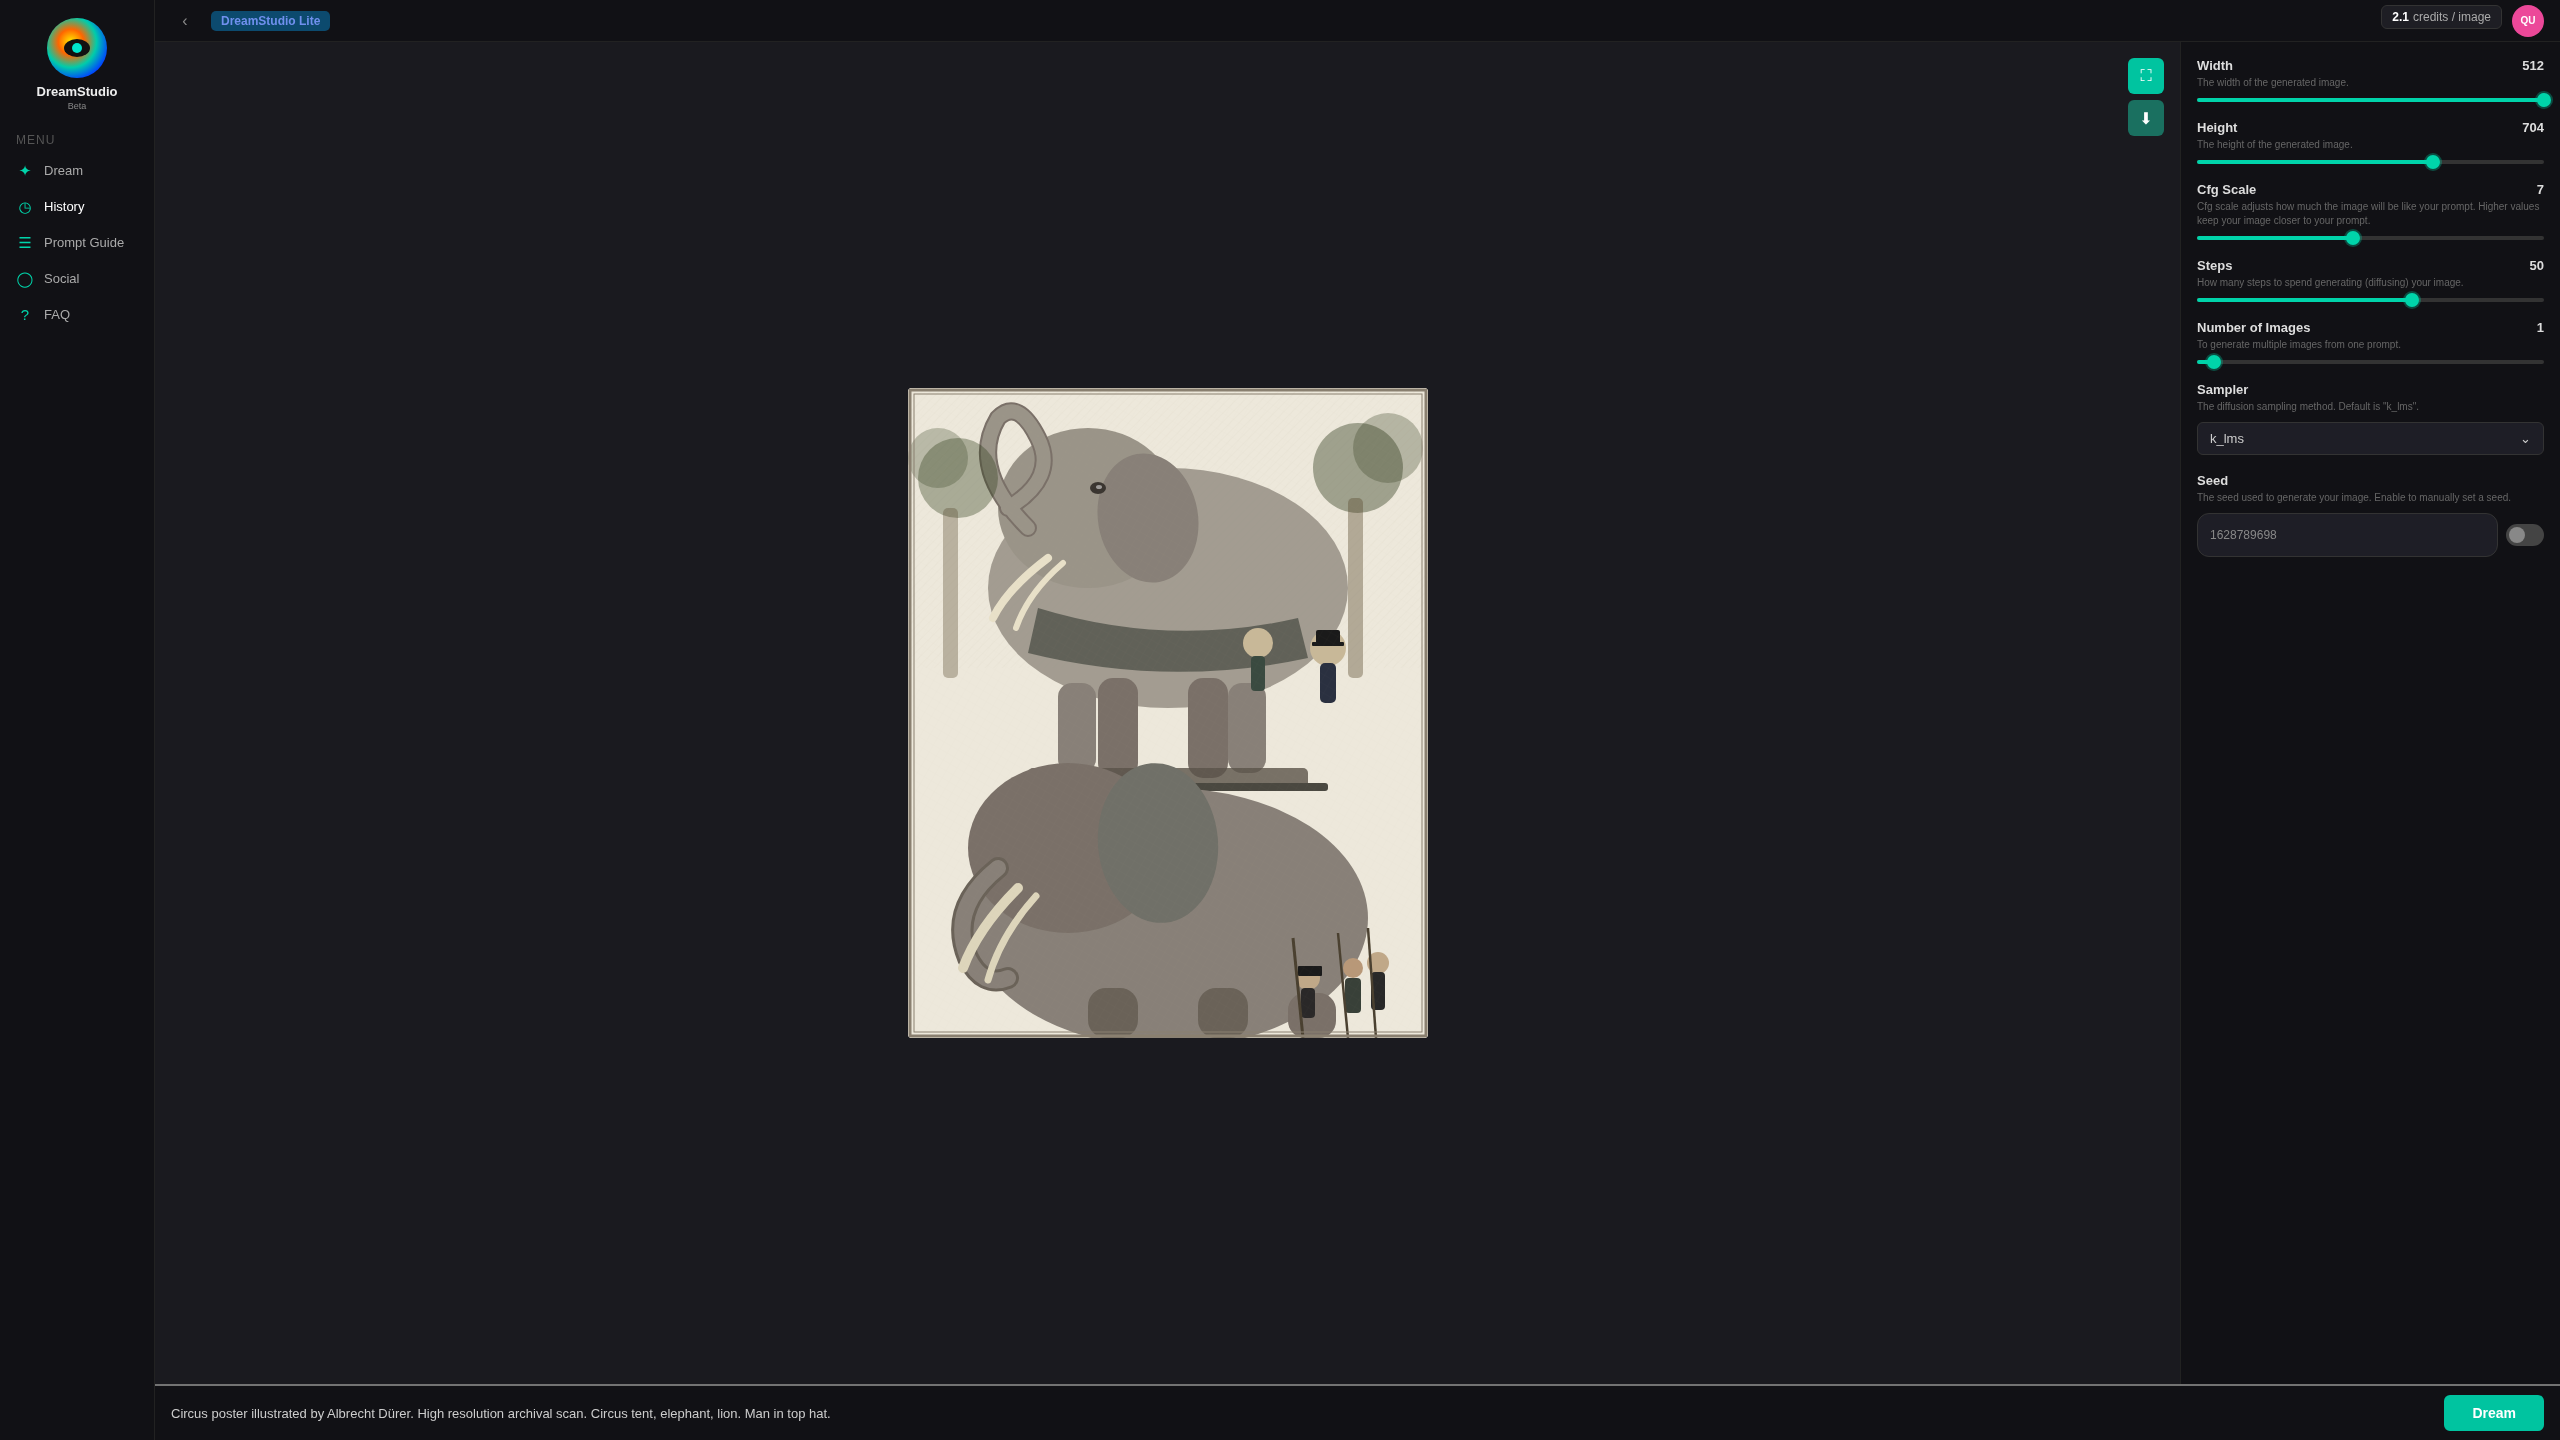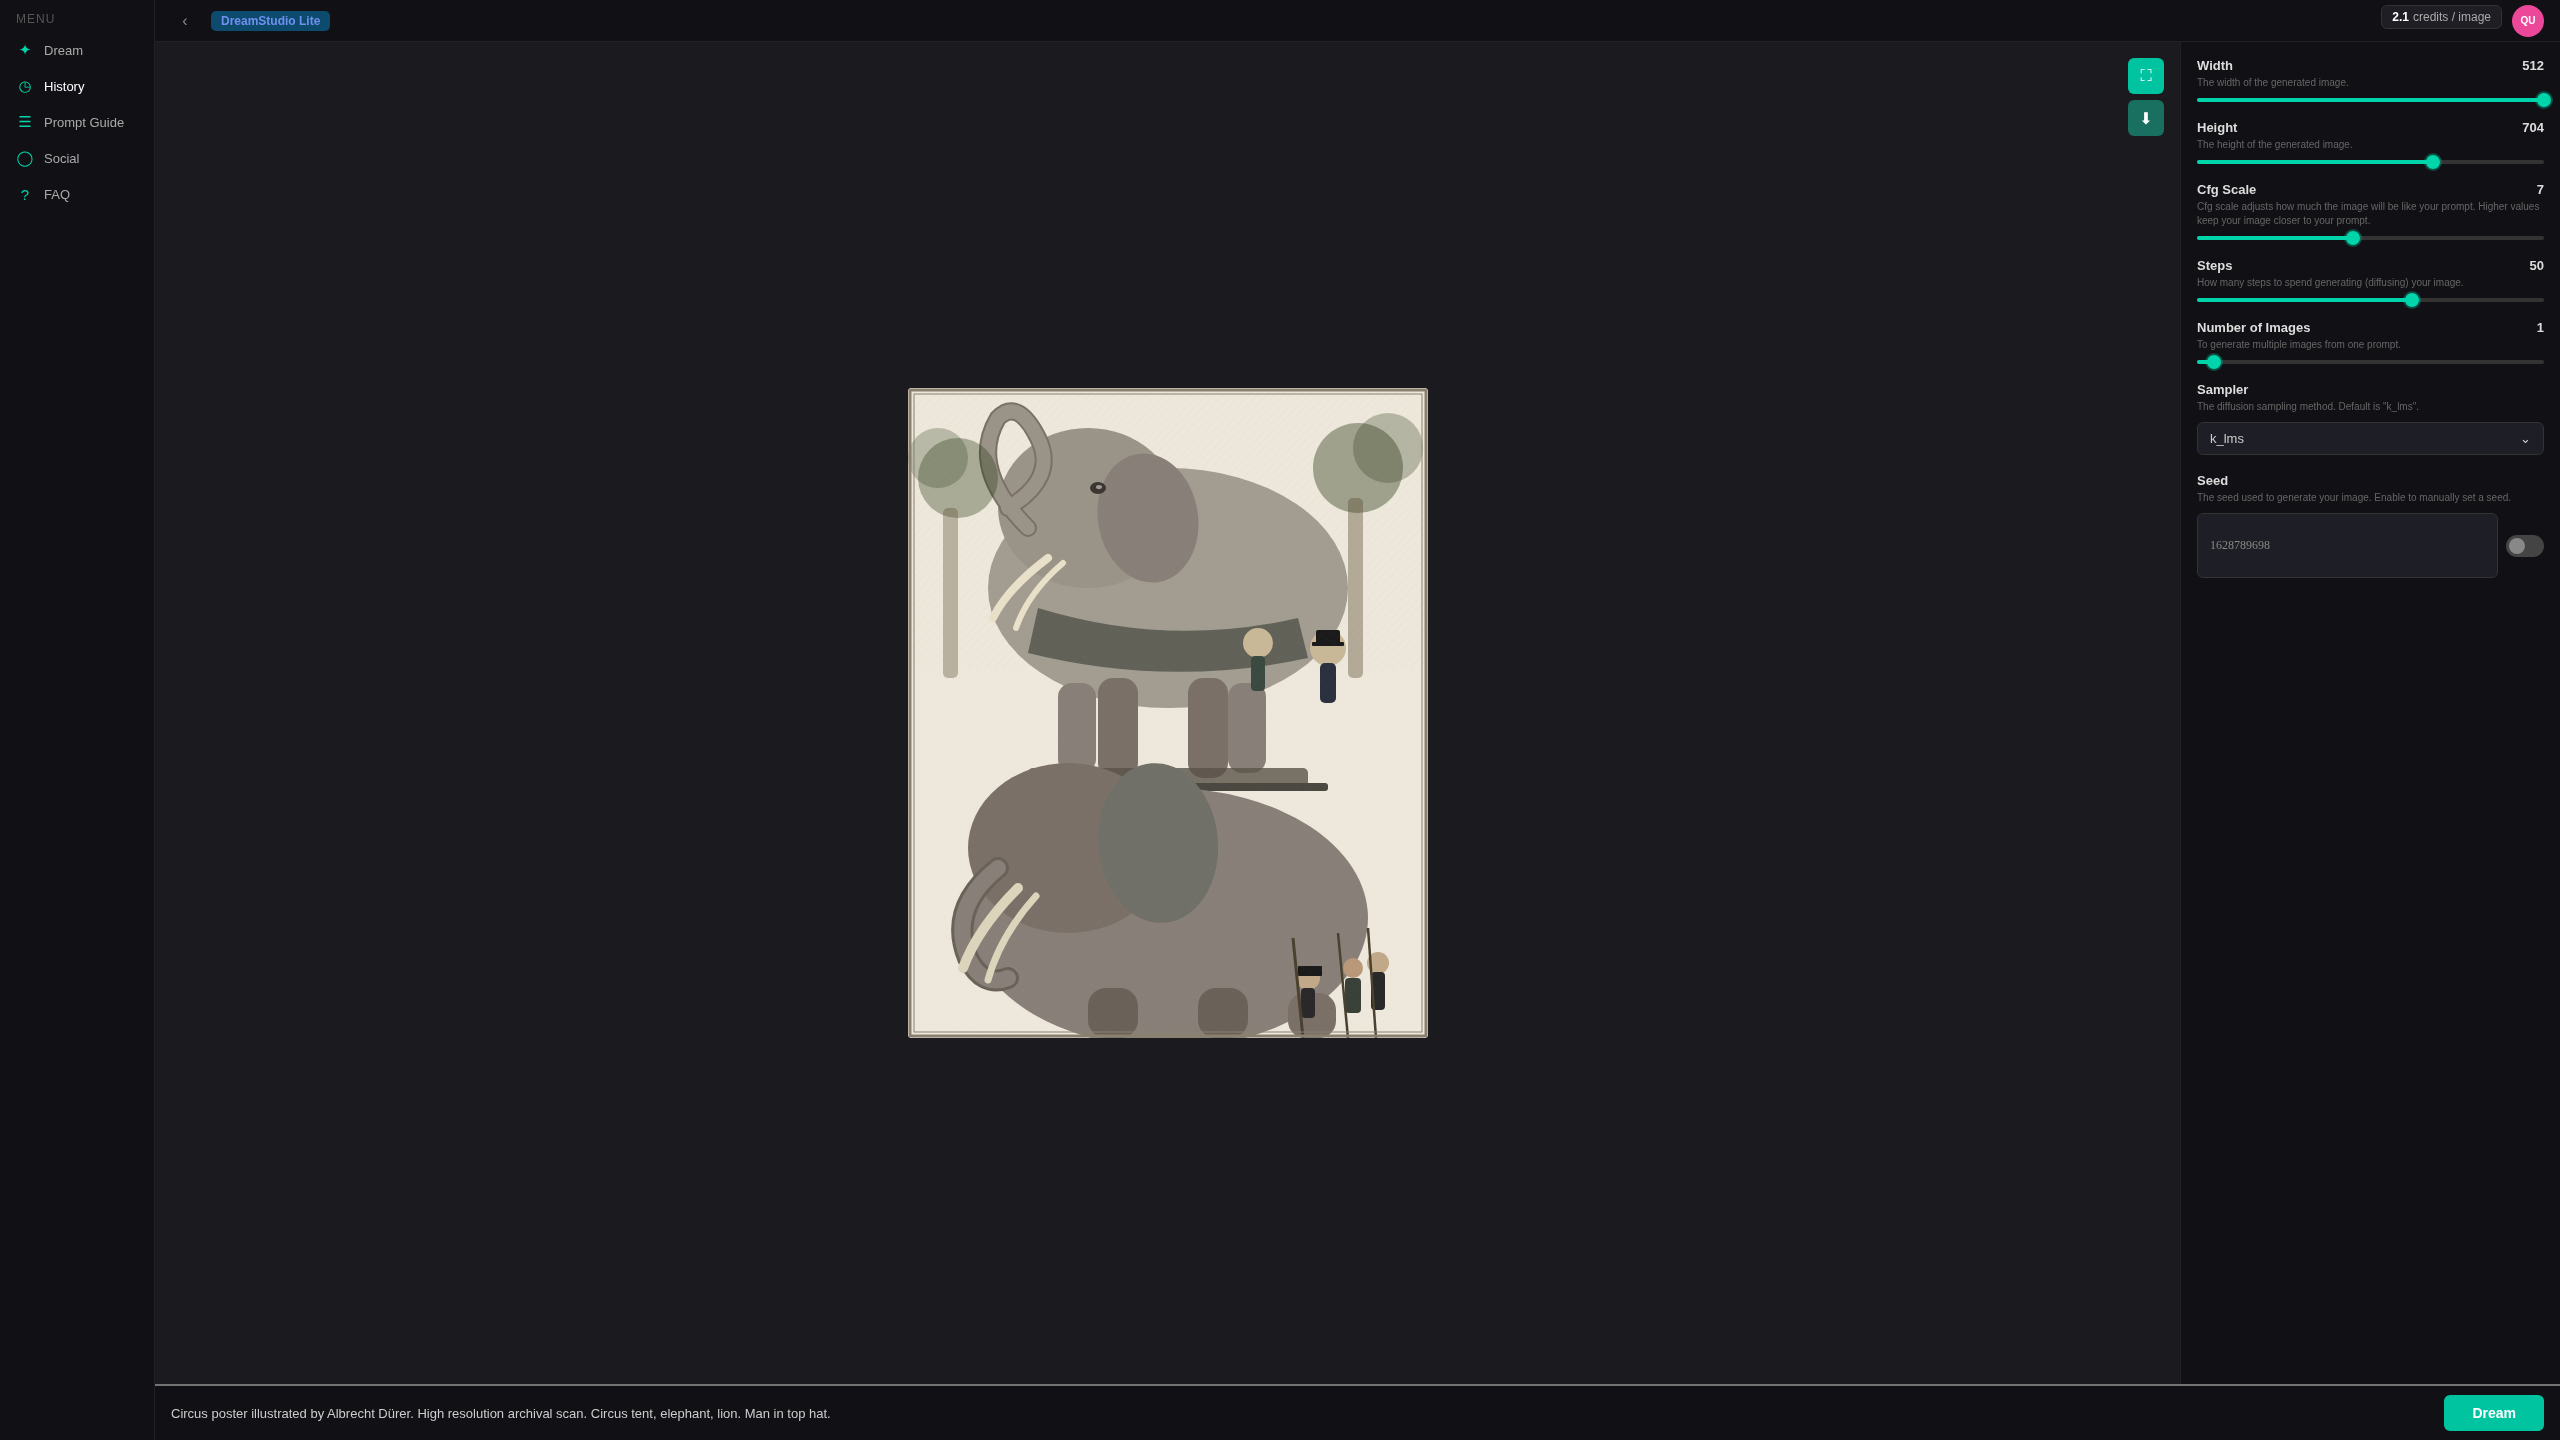--- a/index.html
+++ b/index.html
@@ -328,25 +328,24 @@
     .seed-row {
       display: flex;
       gap: 8px;
       align-items: center;
     }
 
     .seed-input {
       flex: 1;
       background: #1e1e26;
       border: 1px solid #333;
-      border-radius: 6px;
-      padding: 24px 12px;
+      border-radius: 12px;
+      padding: 14px 12px;
       color: #888;
       font-size: 12px;
-      font-family: Liberation Serif, serif;
     }
 
     .toggle {
       width: 38px;
       height: 22px;
       background: #444;
       border-radius: 11px;
       position: relative;
       cursor: pointer;
     }
@@ -394,20 +393,27 @@
     }
 
     ::-webkit-scrollbar { width: 6px; }
     ::-webkit-scrollbar-track { background: transparent; }
     ::-webkit-scrollbar-thumb { background: #333; border-radius: 3px; }
   </style>
 </head>
 <body>
 
 <nav id="sidebar">
+  <div id="logo-area">
+    <div class="logo-circle">
+      <div class="logo-eye"></div>
+    </div>
+    <div class="logo-text">DreamStudio</div>
+    <div class="logo-beta">Beta</div>
+  </div>
 
   <div class="menu-label">MENU</div>
 
   <div class="nav-item">
     <span class="nav-icon">✦</span>
     <span class="nav-label">Dream</span>
   </div>
 
   <div class="nav-item active">
     <span class="nav-icon">◷</span>

